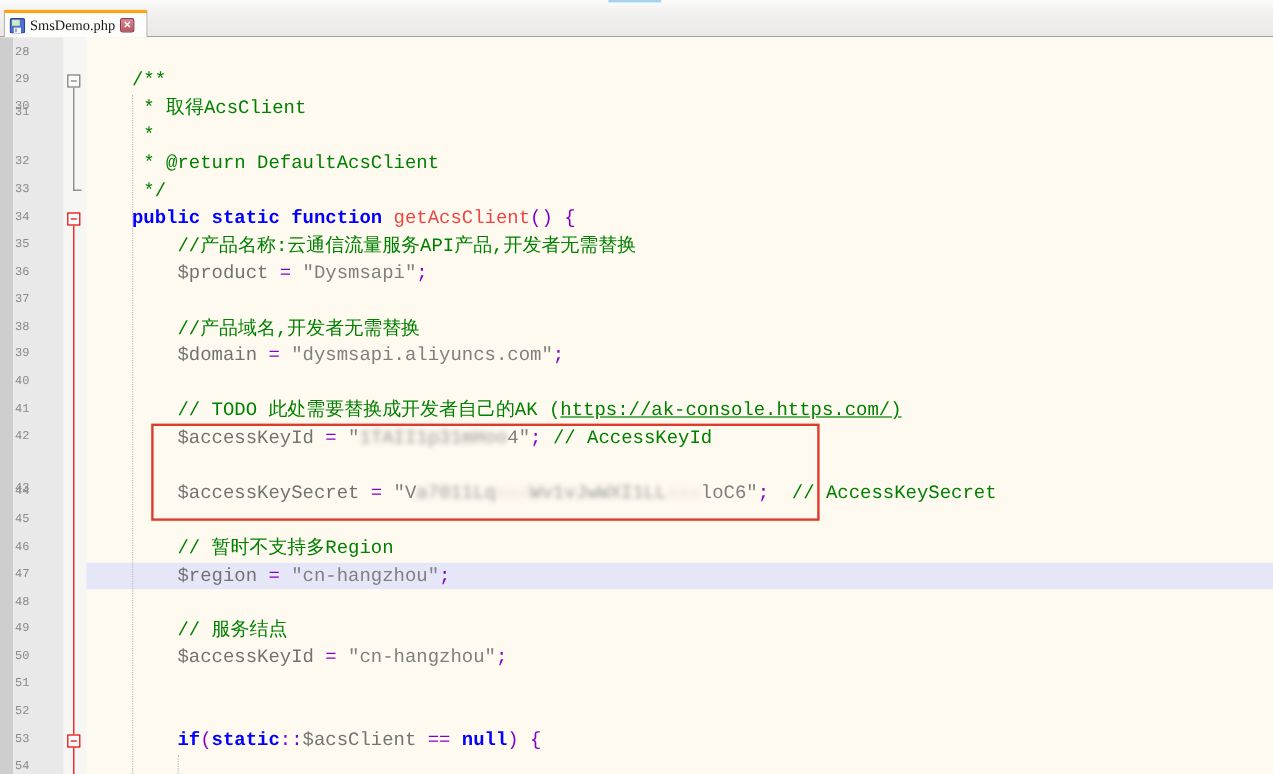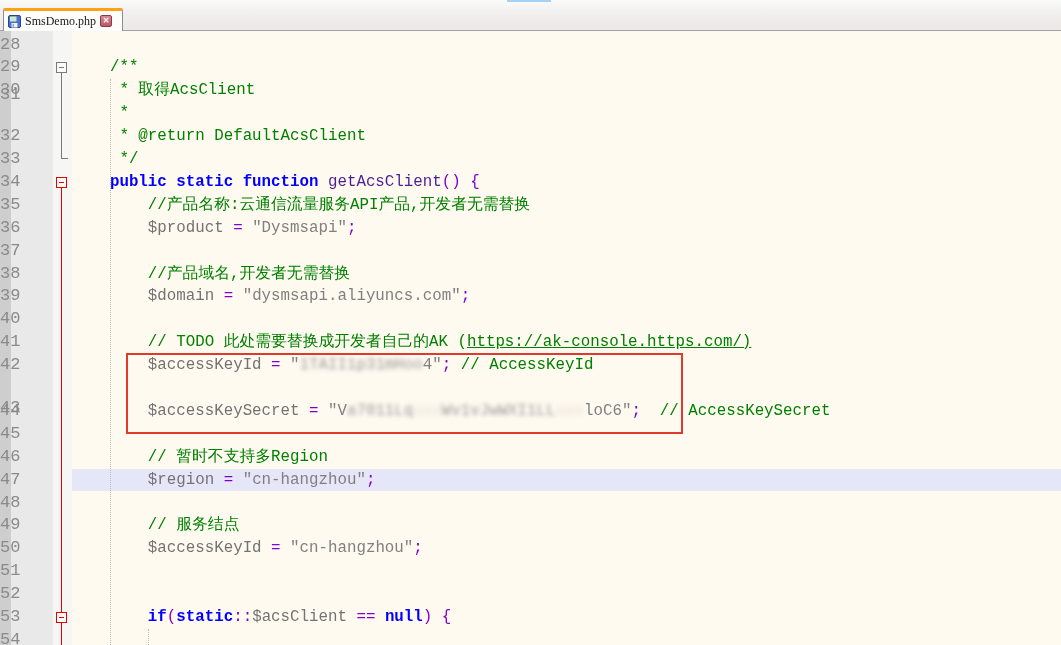--- a/index.html
+++ b/index.html
@@ -18,22 +18,22 @@
   .tab-label{font-family:"Liberation Serif",serif;font-size:12px;color:#1a1a1a;white-space:nowrap;}
   .tab-close{width:12px;height:12px;box-sizing:border-box;border:1px solid #8d3a46;border-radius:2px;
              background:linear-gradient(#d98a97,#b95767);color:#fff;font-size:8px;font-weight:bold;
              line-height:10px;text-align:center;cursor:pointer;}
 
   
   .editor{position:absolute;left:0;top:31px;width:1061px;height:614px;background:#fffaf0;overflow:hidden;}
   .edge-strip{position:absolute;left:0;top:0;width:11px;height:614px;background:#cecece;}
   .num-margin{position:absolute;left:11px;top:0;width:42px;height:614px;background:#e9e9e9;}
   .fold-margin{position:absolute;left:53px;top:0;width:19px;height:614px;background:#f6f6f5;}
-  .lnum{position:absolute;left:0;width:42px;box-sizing:border-box;padding-right:5px;text-align:left;
-        font-family:"Liberation Mono","DejaVu Sans Mono",monospace;font-size:17px;line-height:22.9px;
+  .lnum{position:absolute;left:0;width:42px;box-sizing:border-box;padding-right:5px;text-align:center;
+        font-family:"Liberation Mono","DejaVu Sans Mono",monospace;font-size:10px;line-height:22.9px;
         color:#8a8a8a;}
   .vline{position:absolute;width:1px;}
   .vline.gray{background:#7a7a7a;}
   .vline.red{background:#e60000;}
   .fold-tick{position:absolute;height:1px;width:7px;background:#7a7a7a;}
   .fold-box{position:absolute;width:11px;height:11px;box-sizing:border-box;border:1px solid;background:#fafaf9;cursor:pointer;}
   .fold-box::after{content:"";position:absolute;left:2px;right:2px;top:4px;height:1px;background:currentColor;}
   .fold-box.gray{color:#7a7a7a;border-color:#7a7a7a;}
   .fold-box.red{color:#e60000;border-color:#e60000;}
 
@@ -43,21 +43,21 @@
   .code-line{position:absolute;left:72px;height:22.9px;white-space:pre;
              font-family:"Liberation Mono","DejaVu Sans Mono",monospace;
              font-size:15.8px;line-height:22.9px;color:#000;}
   .cm{color:#008000}
   .kw{color:#0000ff;font-weight:bold}
   .var{color:#737373}
   .op{color:#8000d0}
   .str{color:#808080}
   .strb{color:#9a9a9a;filter:blur(2.2px)}
   .strbh{color:#ded8cc;filter:blur(3.2px)}
-  .pl{color:#4c1d95}
+  .pl{color:#ef4444}
   .link{color:#008000;text-decoration:underline;cursor:pointer;}
 
   .anno-rect{position:absolute;left:126px;top:322px;width:557px;height:81px;
              border:2px solid #de3b2d;box-sizing:border-box;pointer-events:none;z-index:6;}
 
   
   .wm{position:absolute;right:8px;bottom:2px;width:215px;height:62px;z-index:5;}
   .wm-w{position:absolute;left:0;top:0;}
   .wm-name{position:absolute;left:67px;top:12px;font-family:"Liberation Mono","DejaVu Sans Mono",monospace;
            font-size:20px;letter-spacing:4px;color:#7b181c;}

